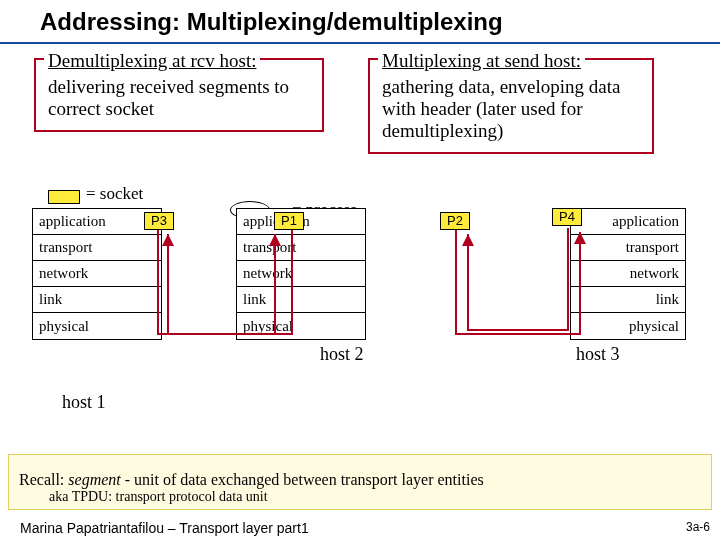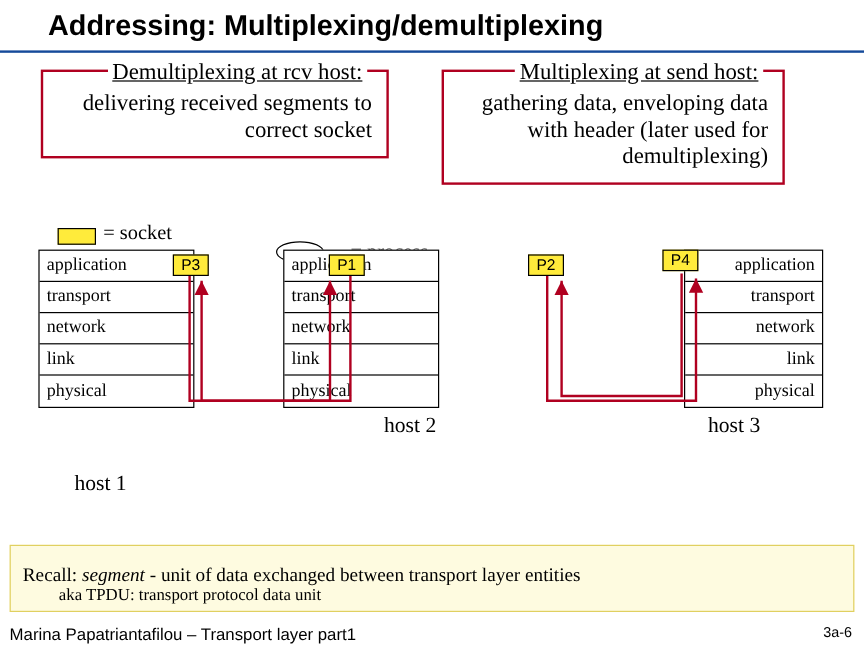--- a/index.html
+++ b/index.html
@@ -8,21 +8,21 @@
     font-family: "Trebuchet MS", "Segoe UI", sans-serif;
     background: #fff; color: #000;
     position: relative; overflow: hidden;
   }
   .title {
     font-size: 24px; font-weight: bold;
     padding: 8px 0 6px 40px;
     border-bottom: 2px solid #154a9a;
     margin-bottom: 14px;
   }
-  .boxes { position: relative; height: 120px; text-align: right; }
+  .boxes { position: relative; height: 120px; }
   .defbox {
     position: absolute;
     border: 2px solid #b00020;
     background: #fff;
     padding: 8px 12px 10px 12px;
   }
   .defbox.left { left: 34px; top: 0; width: 290px; }
   .defbox.right { left: 368px; top: 0; width: 286px; }
   .defhead {
     position: relative;
@@ -84,21 +84,21 @@
   .stack.h2 { left: 236px; top: 24px; width: 130px; }
   .stack.h3 { left: 570px; top: 24px; width: 116px; text-align: right; }
   .stack.h3 .row { justify-content: flex-end; }
   .hostlabel {
     position: absolute;
     font-size: 18px;
     font-family: "Comic Sans MS", cursive;
   }
   .hostlabel.l1 { left: 62px;  top: 160px; margin-top: 48px; }
   .hostlabel.l2 { left: 320px; top: 160px; }
-  .hostlabel.l3 { left: 590px; top: 160px; }
+  .hostlabel.l3 { left: 576px; top: 160px; }
   .socket {
     position: absolute;
     background: #ffeb3b;
     border: 1px solid #000;
     font-size: 13px;
     font-family: Liberation Sans, sans-serif;
     padding: 0 6px;
     height: 18px; line-height: 16px;
     z-index: 5;
   }
@@ -115,21 +115,21 @@
     position: absolute; left: 8px; right: 8px;
     background: #fefbe0;
     border: 1px solid #e0d060;
     padding: 16px 10px 4px 10px;
     font-family: "Comic Sans MS", cursive;
   }
   .recall .r1 { font-size: 16px; }
   .recall .r1 .ital { font-style: italic; }
   .recall .r2 { font-size: 14px; padding-left: 30px; }
   .footer {
-    position: absolute; left: 8px; bottom: 4px;
+    position: absolute; left: 20px; bottom: 4px;
     font-size: 14px;
   }
   .pageno {
     position: absolute; right: 10px; bottom: 6px;
     font-size: 12px;
   }
 </style>
 </head>
 <body>
 

